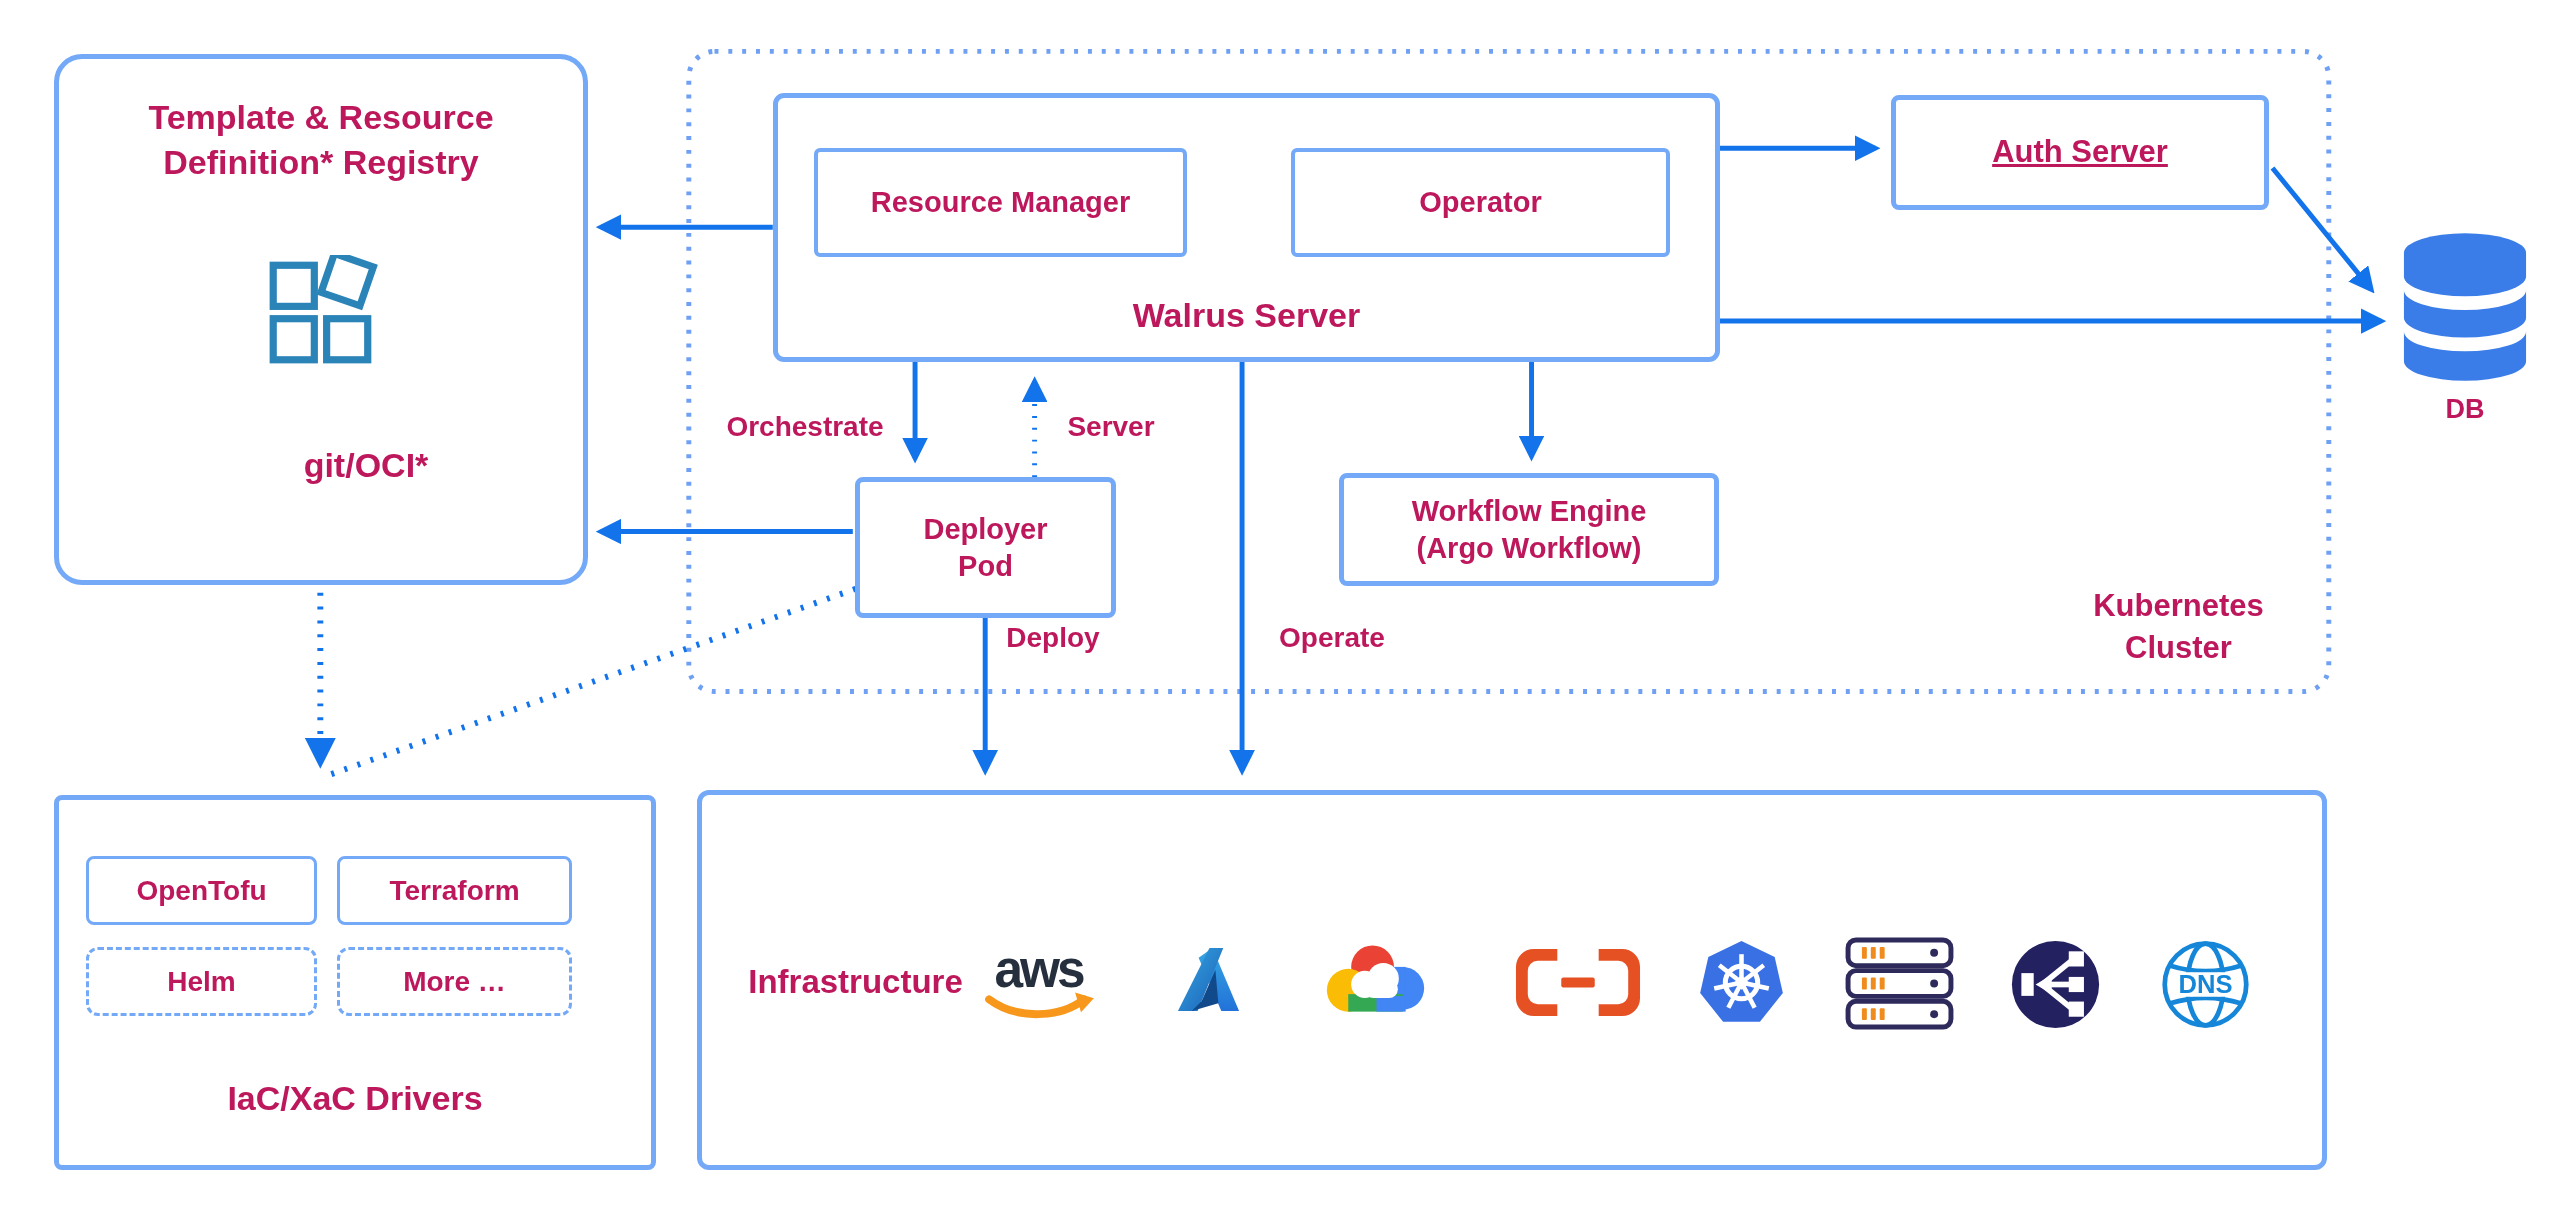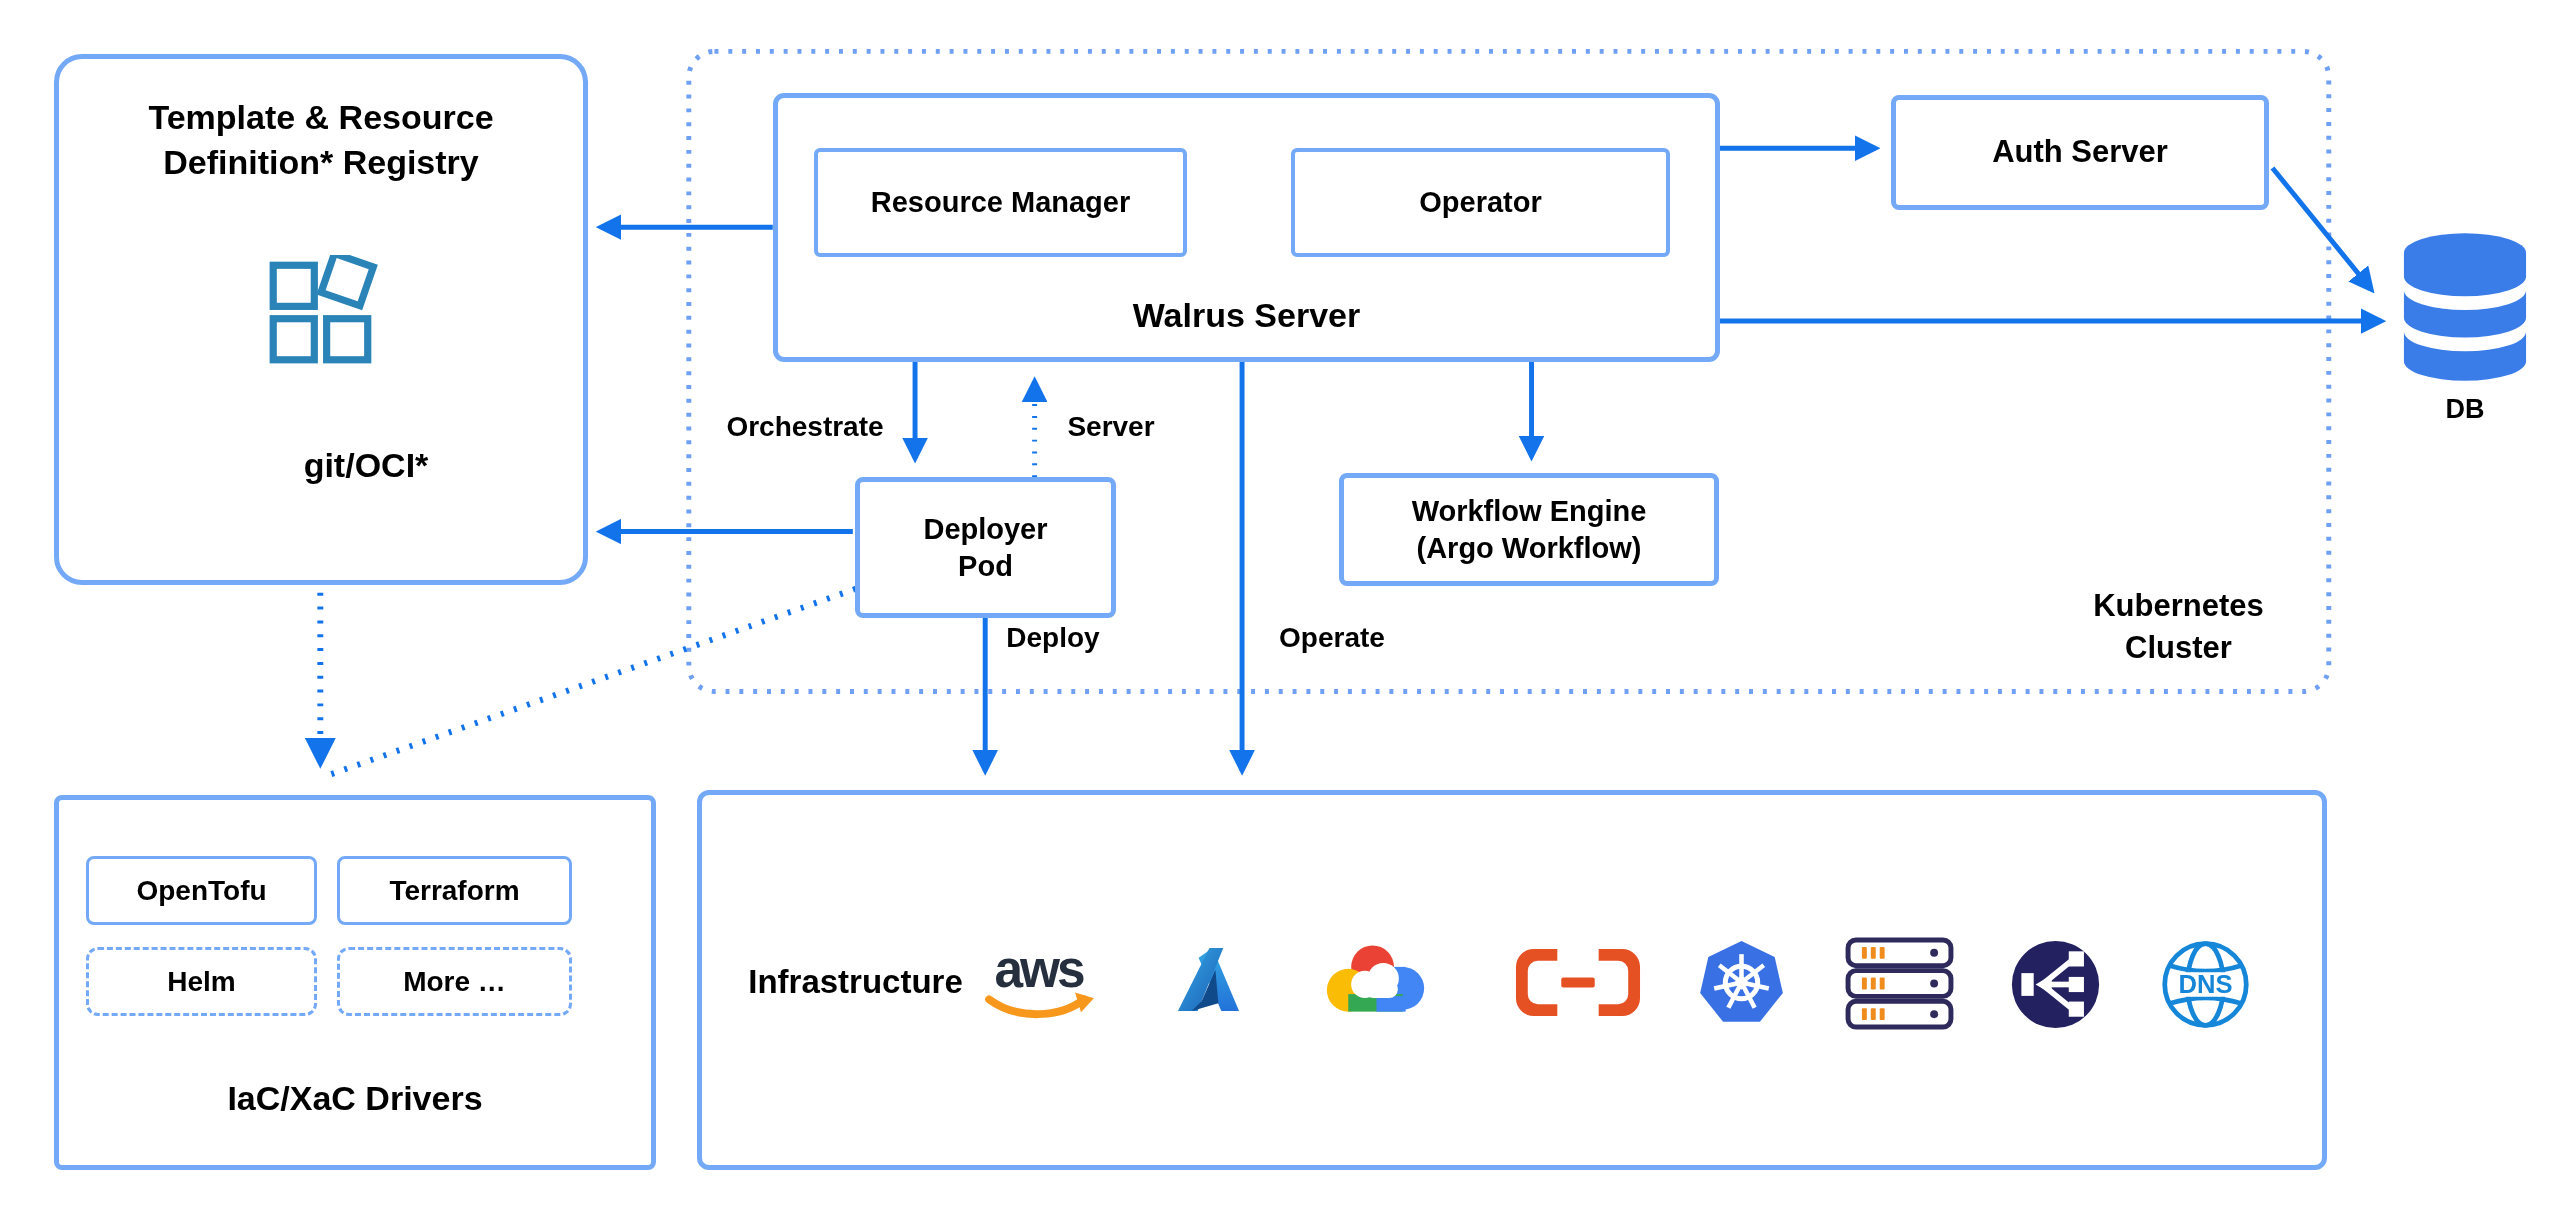--- a/index.html
+++ b/index.html
@@ -1,21 +1,21 @@
 <!DOCTYPE html>
 <html style="--arrow: #1273eb; --box-border: #74a9f8; --cluster-border: #6fa0f3; --registry-icon: #2b84b8; --aws-navy: #252f3e; --aws-orange: #f7981d; --azure-light: #35a7e1; --azure-dark: #1b5fb8; --gcp-red: #ea4335; --gcp-blue: #4285f4; --gcp-yellow: #fbbc05; --gcp-green: #34a853; --alibaba-orange: #e65124; --kubernetes-blue: #3970e4; --server-navy: #2e2a5b; --server-orange: #f08c1e; --elb-navy: #232160; --dns-blue: #1686d9; --db-blue: #3b7de8; --text: #0c0c0c;"><head>
 <meta charset="utf-8">
 <style>
   html,body{margin:0;padding:0;background:#ffffff;}
   .canvas{
     position:relative;
     width:2576px;height:1228px;
     background:#ffffff;
     font-family:"Liberation Sans", sans-serif;
-    color:#000000;
+    color:#be185d;
     overflow:hidden;
   }
   .layer{position:absolute;left:0;top:0;pointer-events:none;}
   .node{
     position:absolute;
     background:#ffffff;
     border:5px solid var(--box-border);
     box-sizing:border-box;
   }
   .rounded-lg{border-radius:28px;}
@@ -100,21 +100,21 @@
   <div class="node rounded-md" style="left:773px;top:93px;width:947px;height:269px;">
     <div class="inner-box" style="left:36px;top:50px;width:373px;height:109px;">
       <span>Resource Manager</span>
     </div>
     <div class="inner-box" style="left:513px;top:50px;width:379px;height:109px;">
       <span>Operator</span>
     </div>
     <div class="floating-label" style="left:0;top:198px;width:100%;text-align:center;font-size:34px;">Walrus Server</div>
   </div>
 
-  <div class="node rounded-sm center-col boxlabel" style="left:1891px;top:95px;width:378px;height:115px;font-size:31px;">
+  <div class="node rounded-sm center-col boxlabel" style="left:1891px;top:95px;width:378px;height:115px;font-size:31px;text-decoration:underline;">
     <span>Auth Server</span>
   </div>
 
   <div class="node rounded-sm center-col boxlabel" style="left:855px;top:477px;width:261px;height:141px;">
     <div>Deployer</div>
     <div>Pod</div>
   </div>
 
   <div class="node rounded-sm center-col boxlabel" style="left:1339px;top:473px;width:380px;height:113px;">
     <div>Workflow Engine</div>

